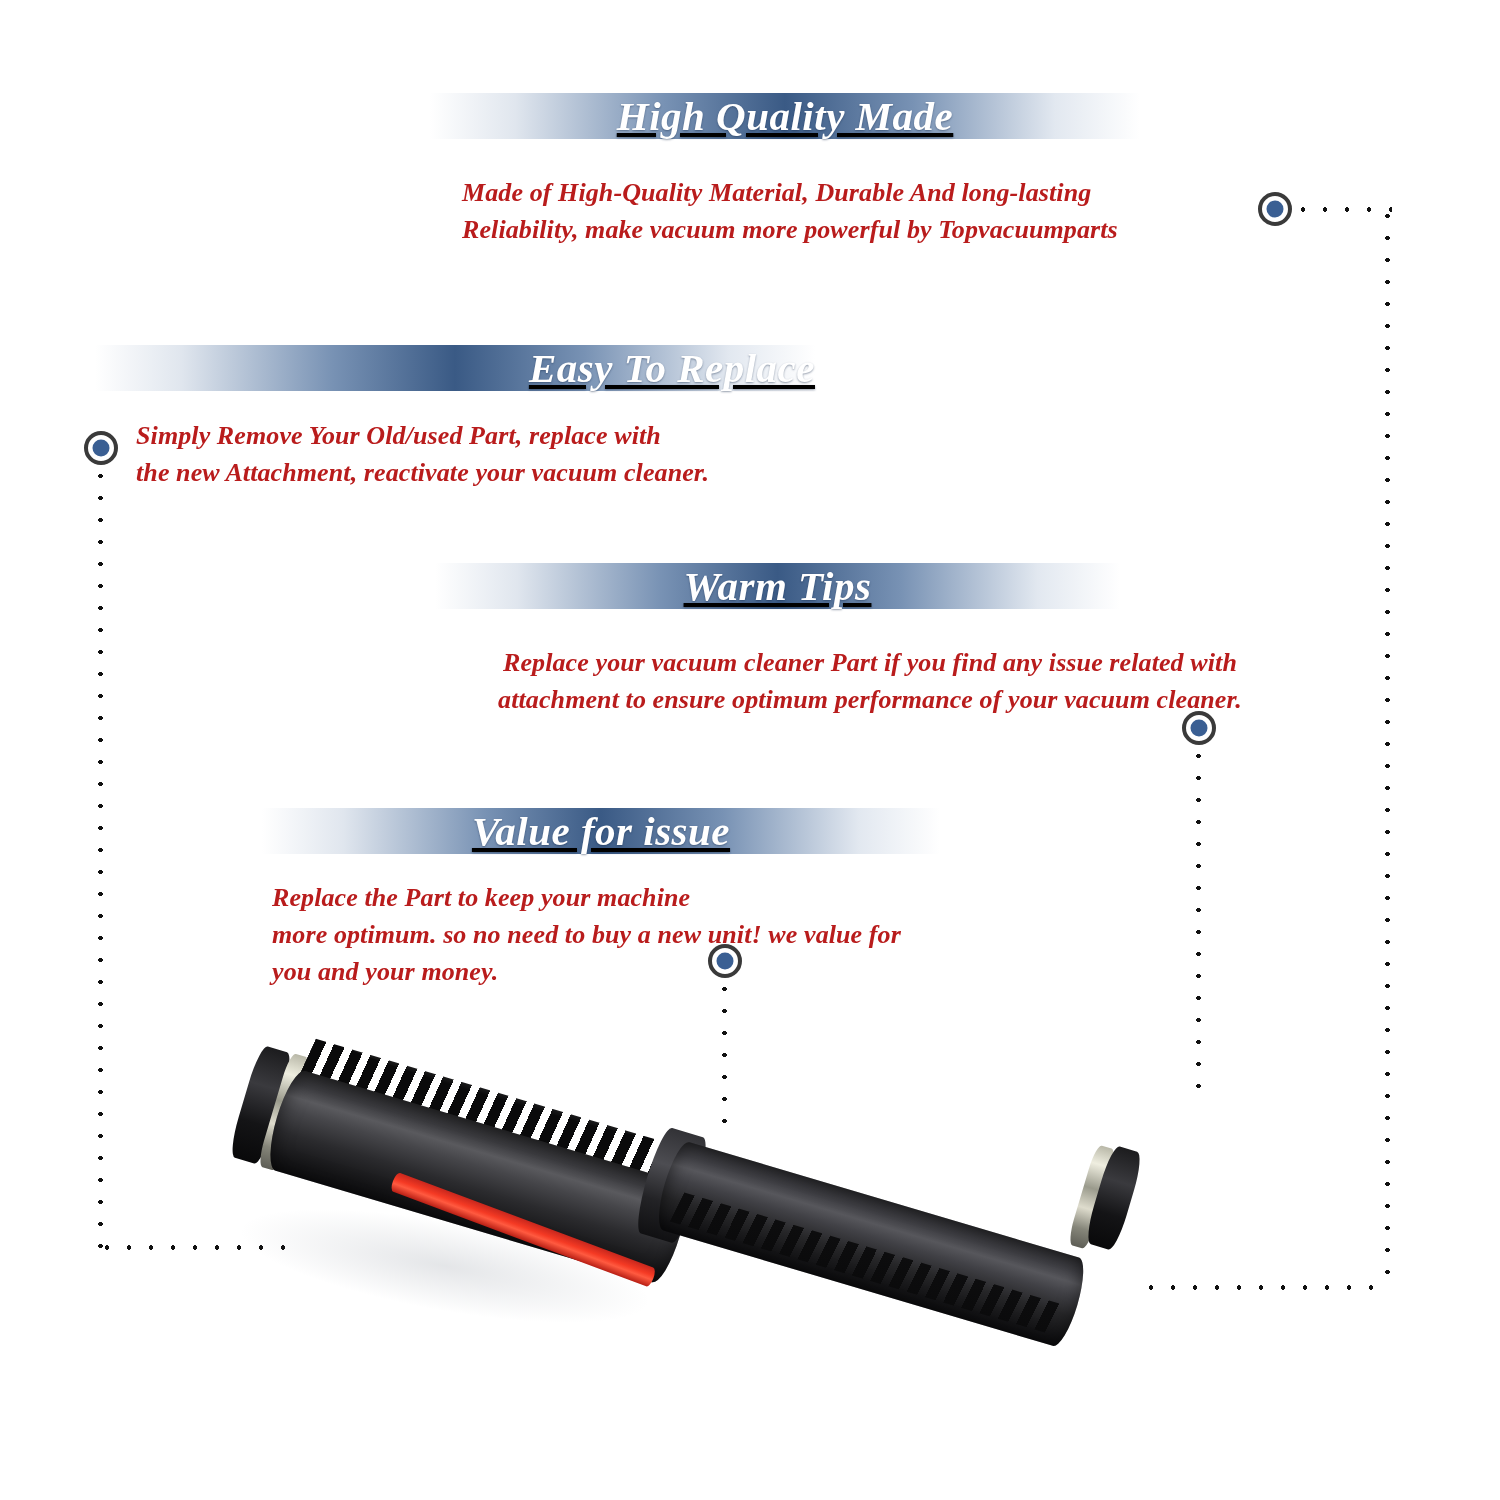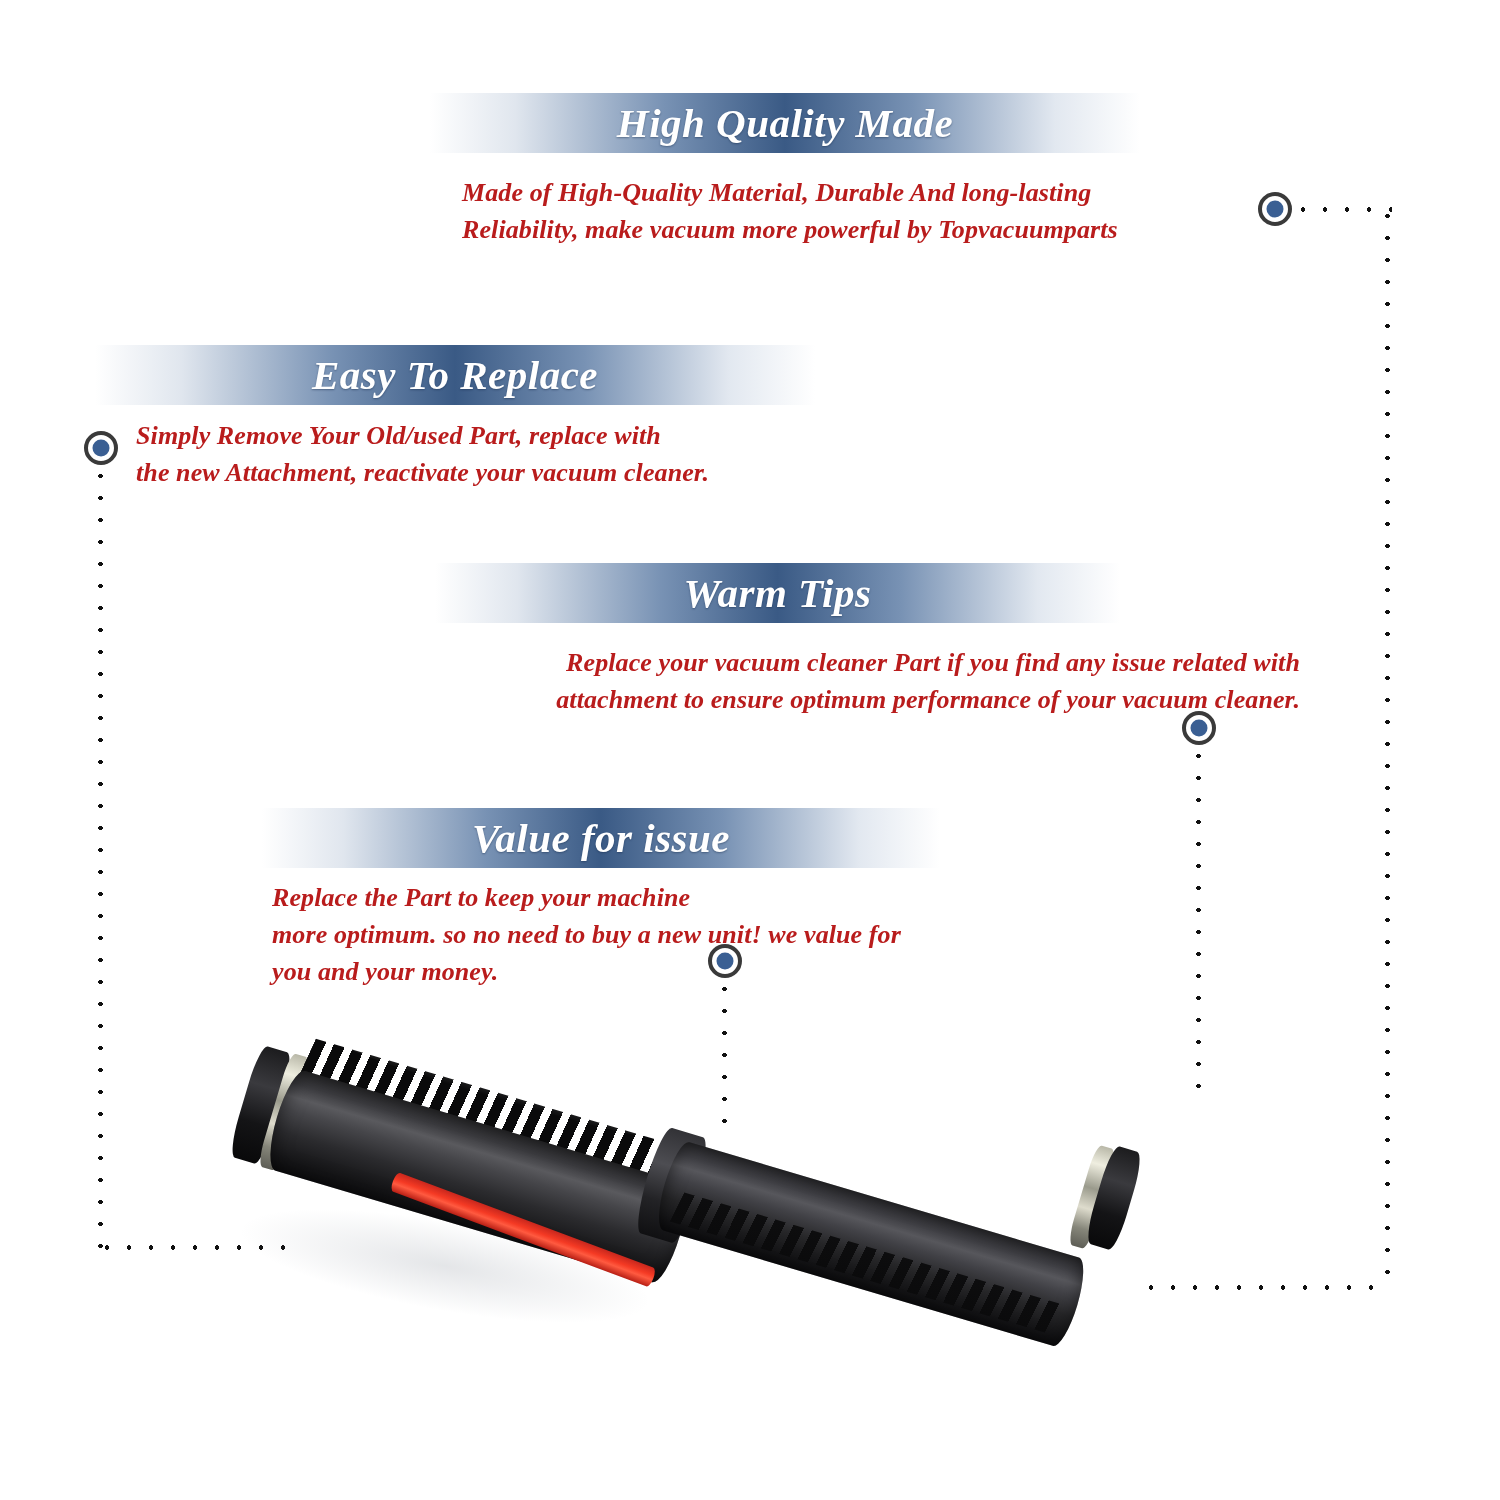--- a/index.html
+++ b/index.html
@@ -7,30 +7,31 @@
     width:1500px;height:1500px;
     background:#ffffff;
     font-family:"Liberation Serif",serif;
     overflow:hidden;
   }
   #stage{position:relative;width:1500px;height:1500px;overflow:hidden;background:#fff;}
 
   
   .banner{
     position:absolute;
-    height:60px;
+    height:46px;
     display:flex;align-items:center;justify-content:center;
     background:linear-gradient(to right,
        rgba(255,255,255,1) 0%,
        rgba(224,230,238,1) 12%,
        rgba(120,146,180,1) 33%,
        rgba(58,90,133,1) 50%,
        rgba(120,146,180,1) 68%,
        rgba(226,232,240,1) 88%,
        rgba(255,255,255,1) 100%);
+    text-decoration:underline;
   }
   .banner-title{
     color:#ffffff;
     font-style:italic;
     font-weight:bold;
     letter-spacing:.5px;
     white-space:nowrap;
     text-shadow:0 1px 2px rgba(20,40,70,.45);
   }
 
@@ -217,34 +218,34 @@
     <span class="banner-title" style="font-size:41px;">High Quality Made</span>
   </div>
   <div class="copy" style="left:462px;top:175px;width:790px;font-size:26px;">Made of  High-Quality Material, Durable And long-lasting
 Reliability, make vacuum more powerful by Topvacuumparts</div>
 
   <div class="marker" style="left:1258px;top:192px;"></div>
   <div class="dot-h" style="left:1292px;top:205px;width:100px;"></div>
   <div class="dot-v" style="left:1383px;top:205px;height:1085px;"></div>
   <div class="dot-h" style="left:1140px;top:1283px;width:248px;"></div>
 
-  <div class="banner" style="left:95px;top:345px;width:720px;">
+  <div class="banner" style="left:95px;top:345px;width:720px;justify-content:flex-end;">
     <span class="banner-title" style="font-size:41px;">Easy To Replace</span>
   </div>
   <div class="copy" style="left:136px;top:418px;width:800px;font-size:26px;">Simply Remove Your Old/used Part, replace with
 the new Attachment, reactivate your vacuum cleaner.</div>
 
   <div class="marker" style="left:84px;top:431px;"></div>
   <div class="dot-v" style="left:96px;top:465px;height:788px;"></div>
   <div class="dot-h" style="left:96px;top:1243px;width:205px;"></div>
 
   <div class="banner" style="left:435px;top:563px;width:685px;">
     <span class="banner-title" style="font-size:41px;text-align:right;">Warm Tips</span>
   </div>
-  <div class="copy" style="left:440px;top:645px;width:860px;font-size:26px;text-align:right;">Replace your vacuum cleaner Part if you find any issue related with
+  <div class="copy" style="left:440px;top:645px;width:860px;font-size:26px;text-align:center;">Replace your vacuum cleaner Part if you find any issue related with
 attachment to ensure optimum performance of your vacuum cleaner.</div>
 
   <div class="marker" style="left:1182px;top:711px;"></div>
   <div class="dot-v" style="left:1194px;top:745px;height:352px;"></div>
 
   <div class="banner" style="left:262px;top:808px;width:678px;">
     <span class="banner-title" style="font-size:41px;">Value for issue</span>
   </div>
   <div class="copy" style="left:272px;top:880px;width:720px;font-size:26px;">Replace the Part to keep your machine
 more optimum. so no need to buy a new unit! we value for

